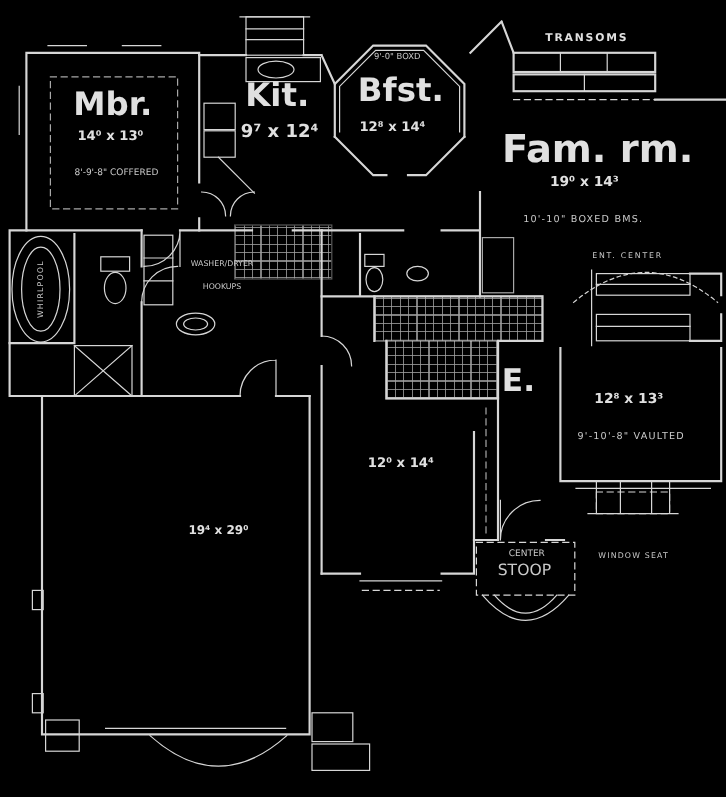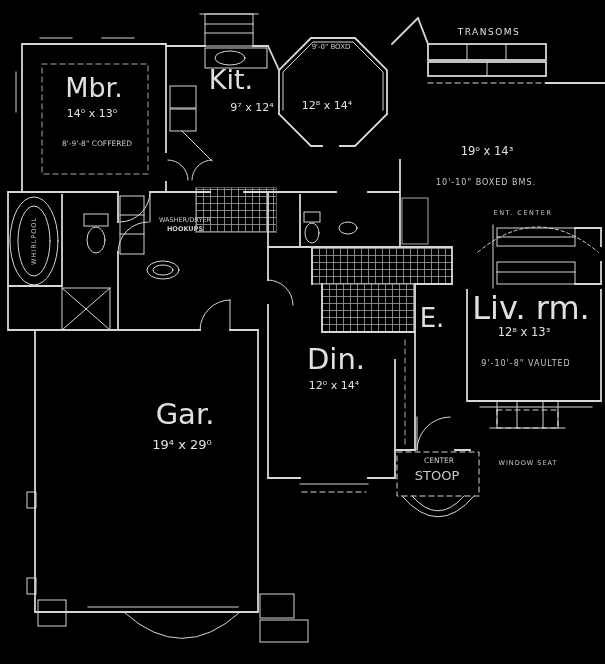--- a/index.html
+++ b/index.html
@@ -9,21 +9,21 @@
     font-family:"DejaVu Sans", sans-serif;
   }
   .plan svg{position:absolute;left:0;top:0;}
   .plan svg *{fill:none;stroke:var(--line,#d6d6d6);stroke-linecap:square;}
   .w{stroke-width:1.8;}
   .d{stroke-width:1;stroke:var(--line-soft,#b0b0b0) !important;}
   .dash{stroke-dasharray:5 4;}
   .dash2{stroke-dasharray:3 3;}
   .lbl{
     position:absolute;color:var(--text,#e0e0e0);white-space:nowrap;
-    transform:translateX(-50%);font-weight:normal;line-height:1;
+    transform:translateX(-50%);font-weight:bold;line-height:1;
   }
   .note{font-weight:normal;color:#c9c9c9;}
   .vert{transform:translate(-50%,-50%) rotate(-90deg);}
   .hatch{
     position:absolute;opacity:.75;
     background-image:
       repeating-linear-gradient(0deg, rgba(215,215,215,.8) 0 1px, transparent 1px 7px),
       repeating-linear-gradient(90deg, rgba(215,215,215,.8) 0 1px, transparent 1px 7px);
     outline:1px solid rgba(215,215,215,.55);
   }
@@ -162,47 +162,46 @@
 
   <div class="hatch" style="left:312px;top:247px;width:140px;height:37px;"></div>
   <div class="hatch" style="left:322px;top:284px;width:93px;height:48px;"></div>
   <div class="hatch" style="left:196px;top:188px;width:80px;height:44px;"></div>
 
   <div class="lbl" style="left:94px;top:74px;font-size:27px;">Mbr.</div>
   <div class="lbl" style="left:92px;top:108px;font-size:11px;">14⁰ x 13⁰</div>
   <div class="lbl note" style="left:97px;top:140px;font-size:7.5px;">8'-9'-8" COFFERED</div>
 
   <div class="lbl" style="left:231px;top:66px;font-size:27px;">Kit.</div>
-  <div class="lbl" style="left:233px;top:102px;font-size:11px;margin-left:19px;">9⁷ x 12⁴</div>
-
+  <div class="lbl" style="left:233px;top:102px;font-size:15px;">9⁷ x 12⁴</div>
+
+  <div class="lbl" style="left:334px;top:62px;font-size:27px;">Bfst.</div>
   <div class="lbl" style="left:327px;top:100px;font-size:11px;">12⁸ x 14⁴</div>
   <div class="lbl note" style="left:331px;top:44px;font-size:7px;">9'-0" BOXD</div>
 
   <div class="lbl" style="left:489px;top:28px;font-size:9px;letter-spacing:1.5px;">TRANSOMS</div>
 
+  <div class="lbl" style="left:498px;top:108px;font-size:32px;">Fam. rm.</div>
   <div class="lbl" style="left:487px;top:146px;font-size:11.5px;">19⁰ x 14³</div>
   <div class="lbl note" style="left:486px;top:179px;font-size:8px;letter-spacing:1px;">10'-10" BOXED BMS.</div>
 
   <div class="lbl note" style="left:523px;top:210px;font-size:6.5px;letter-spacing:1.5px;">ENT. CENTER</div>
 
-  <div class="lbl" style="left:531px;top:292px;font-size:32px;">Liv. rm.</div>
   <div class="lbl" style="left:524px;top:327px;font-size:11.5px;">12⁸ x 13³</div>
   <div class="lbl note" style="left:526px;top:360px;font-size:8px;letter-spacing:1px;">9'-10'-8" VAULTED</div>
 
   <div class="lbl note" style="left:528px;top:435px;font-size:6.5px;letter-spacing:1px;margin-top:25px;">WINDOW SEAT</div>
 
-  <div class="lbl" style="left:336px;top:345px;font-size:29px;">Din.</div>
   <div class="lbl" style="left:334px;top:380px;font-size:11px;">12⁰ x 14⁴</div>
 
   <div class="lbl" style="left:432px;top:305px;font-size:26px;">E.</div>
 
-  <div class="lbl" style="left:185px;top:400px;font-size:29px;">Gar.</div>
-  <div class="lbl" style="left:182px;top:438px;font-size:13px;">19⁴ x 29⁰</div>
+  <div class="lbl" style="left:182px;top:438px;font-size:10px;">19⁴ x 29⁰</div>
 
   <div class="lbl note" style="left:439px;top:457px;font-size:7.5px;">CENTER</div>
   <div class="lbl note" style="left:437px;top:469px;font-size:13px;">STOOP</div>
 
   <div class="lbl note vert" style="left:34px;top:241px;font-size:6.5px;letter-spacing:1px;">WHIRLPOOL</div>
 
   <div class="lbl note" style="left:185px;top:217px;font-size:6.5px;">WASHER/DRYER</div>
-  <div class="lbl note" style="left:185px;top:226px;font-size:6.5px;font-weight:bold;">HOOKUPS</div>
+  <div class="lbl note" style="left:185px;top:236px;font-size:6.5px;">HOOKUPS</div>
 
 </div>
 
 </body></html>

